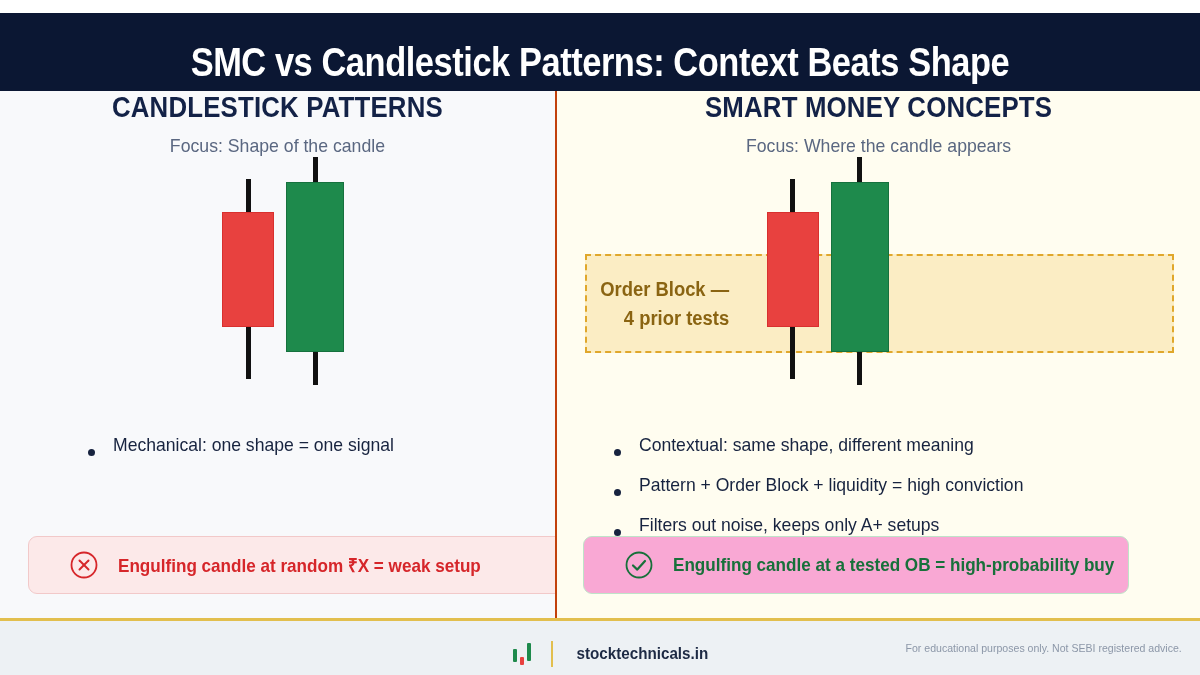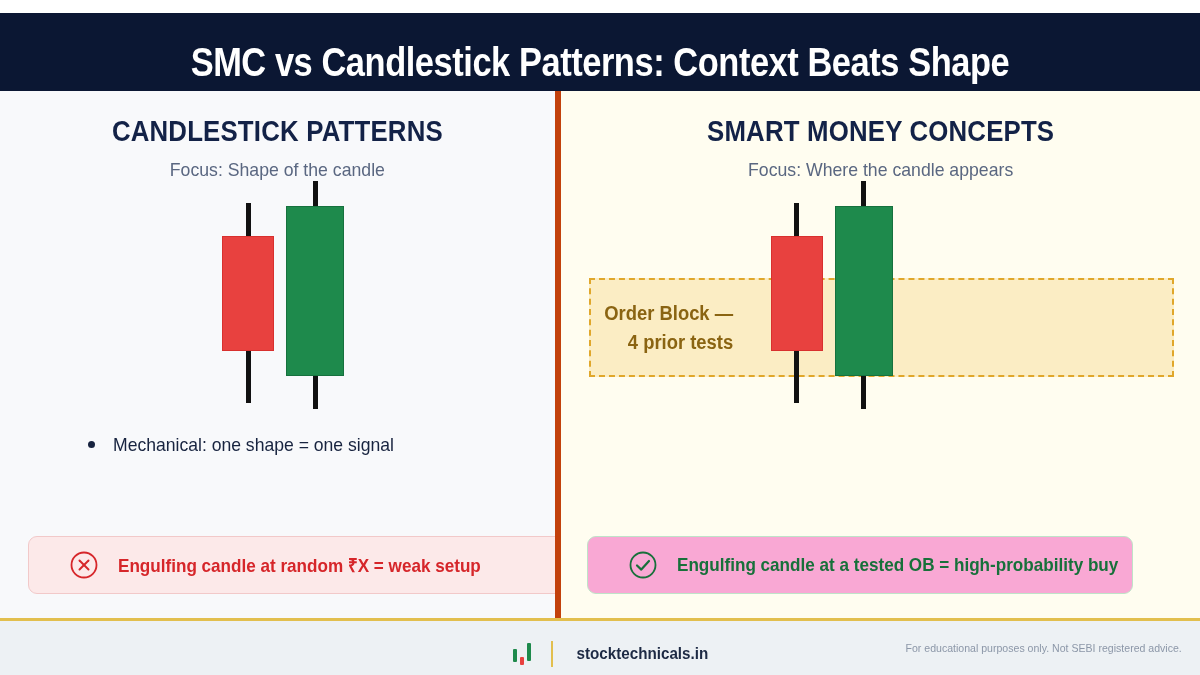--- a/index.html
+++ b/index.html
@@ -26,23 +26,23 @@
     letter-spacing:-0.5px;
     transform:scaleX(0.86);
     white-space:nowrap;
     text-align:center;
   }
 
   
   .panels { position:absolute; left:0; top:91px; width:1200px; height:529px; display:flex; }
   .panel { position:relative; height:529px; }
   .panel-left  { width:597px; background:#F8F9FB; }
-  .panel-right { width:694px; background:#FFFDF0; border-left:6px solid #c2410c; }
-
-  .panel-head { text-align:center; padding-top:24px; }
+  .panel-right { width:694px; background:#FFFDF0; border-left:2px solid #c2410c; }
+
+  .panel-head { text-align:center; }
   .panel-title {
     color:#132247; font-size:29px; font-weight:bold;
     transform:scaleX(0.89); letter-spacing:0.2px; white-space:nowrap;
   }
   .panel-sub {
     margin-top:11px; color:#5A6781; font-size:19px;
     transform:scaleX(0.93); white-space:nowrap;
   }
 
   
@@ -63,21 +63,21 @@
   .order-block-label {
     color:#8A6412; font-size:20px; font-weight:bold;
     text-align:right; line-height:1.45; padding-right:26px;
     transform:scaleX(0.92); transform-origin:right center;
     white-space:nowrap;
   }
 
   
   .bullets { list-style:none; }
   .bullets li {
-    display:flex; align-items:flex-start;
+    display:flex; align-items:flex-end;
     color:#17233F; font-size:18.5px; line-height:1.25;
     margin-bottom:17px;
   }
   .bullets li .dot {
     flex:0 0 auto; width:7px; height:7px; border-radius:50%;
     background:#17233F; margin-top:8px; margin-right:18px;
   }
   .bullets li .txt { transform:scaleX(0.95); transform-origin:left center; white-space:nowrap; }
   .bullets-left  { position:absolute; left:88px;  top:342px; }
   .bullets-right { position:absolute; left:654px; top:342px; }
@@ -180,20 +180,34 @@
         <div class="candle" style="left:210px; top:22px; width:52px; height:200px;">
           <div class="wick" style="top:0; height:200px;"></div>
           <div class="body down" style="top:33px; height:115px;"></div>
         </div>
         <div class="candle" style="left:274px; top:0px; width:58px; height:228px;">
           <div class="wick" style="top:0; height:228px;"></div>
           <div class="body up" style="top:25px; height:170px;"></div>
         </div>
       </div>
 
+      <ul class="bullets bullets-right" style="left:57px;">
+        <li>
+          <span class="dot"></span>
+          <span class="txt">Contextual: same shape, different meaning</span>
+        </li>
+        <li>
+          <span class="dot"></span>
+          <span class="txt">Pattern + Order Block + liquidity = high conviction</span>
+        </li>
+        <li>
+          <span class="dot"></span>
+          <span class="txt">Filters out noise, keeps only A+ setups</span>
+        </li>
+      </ul>
 
       <div class="callout callout-good">
         <span class="ico">
           <svg width="30" height="30" viewBox="0 0 30 30">
             <circle cx="15" cy="15" r="12.5" fill="none" stroke="#17703A" stroke-width="1.8"></circle>
             <polyline points="9,15.5 13.3,19.6 21,11" fill="none" stroke="#17703A" stroke-width="2.2" stroke-linecap="round" stroke-linejoin="round"></polyline>
           </svg>
         </span>
         <span class="ctext">Engulfing candle at a tested OB = high-probability buy</span>
       </div>

